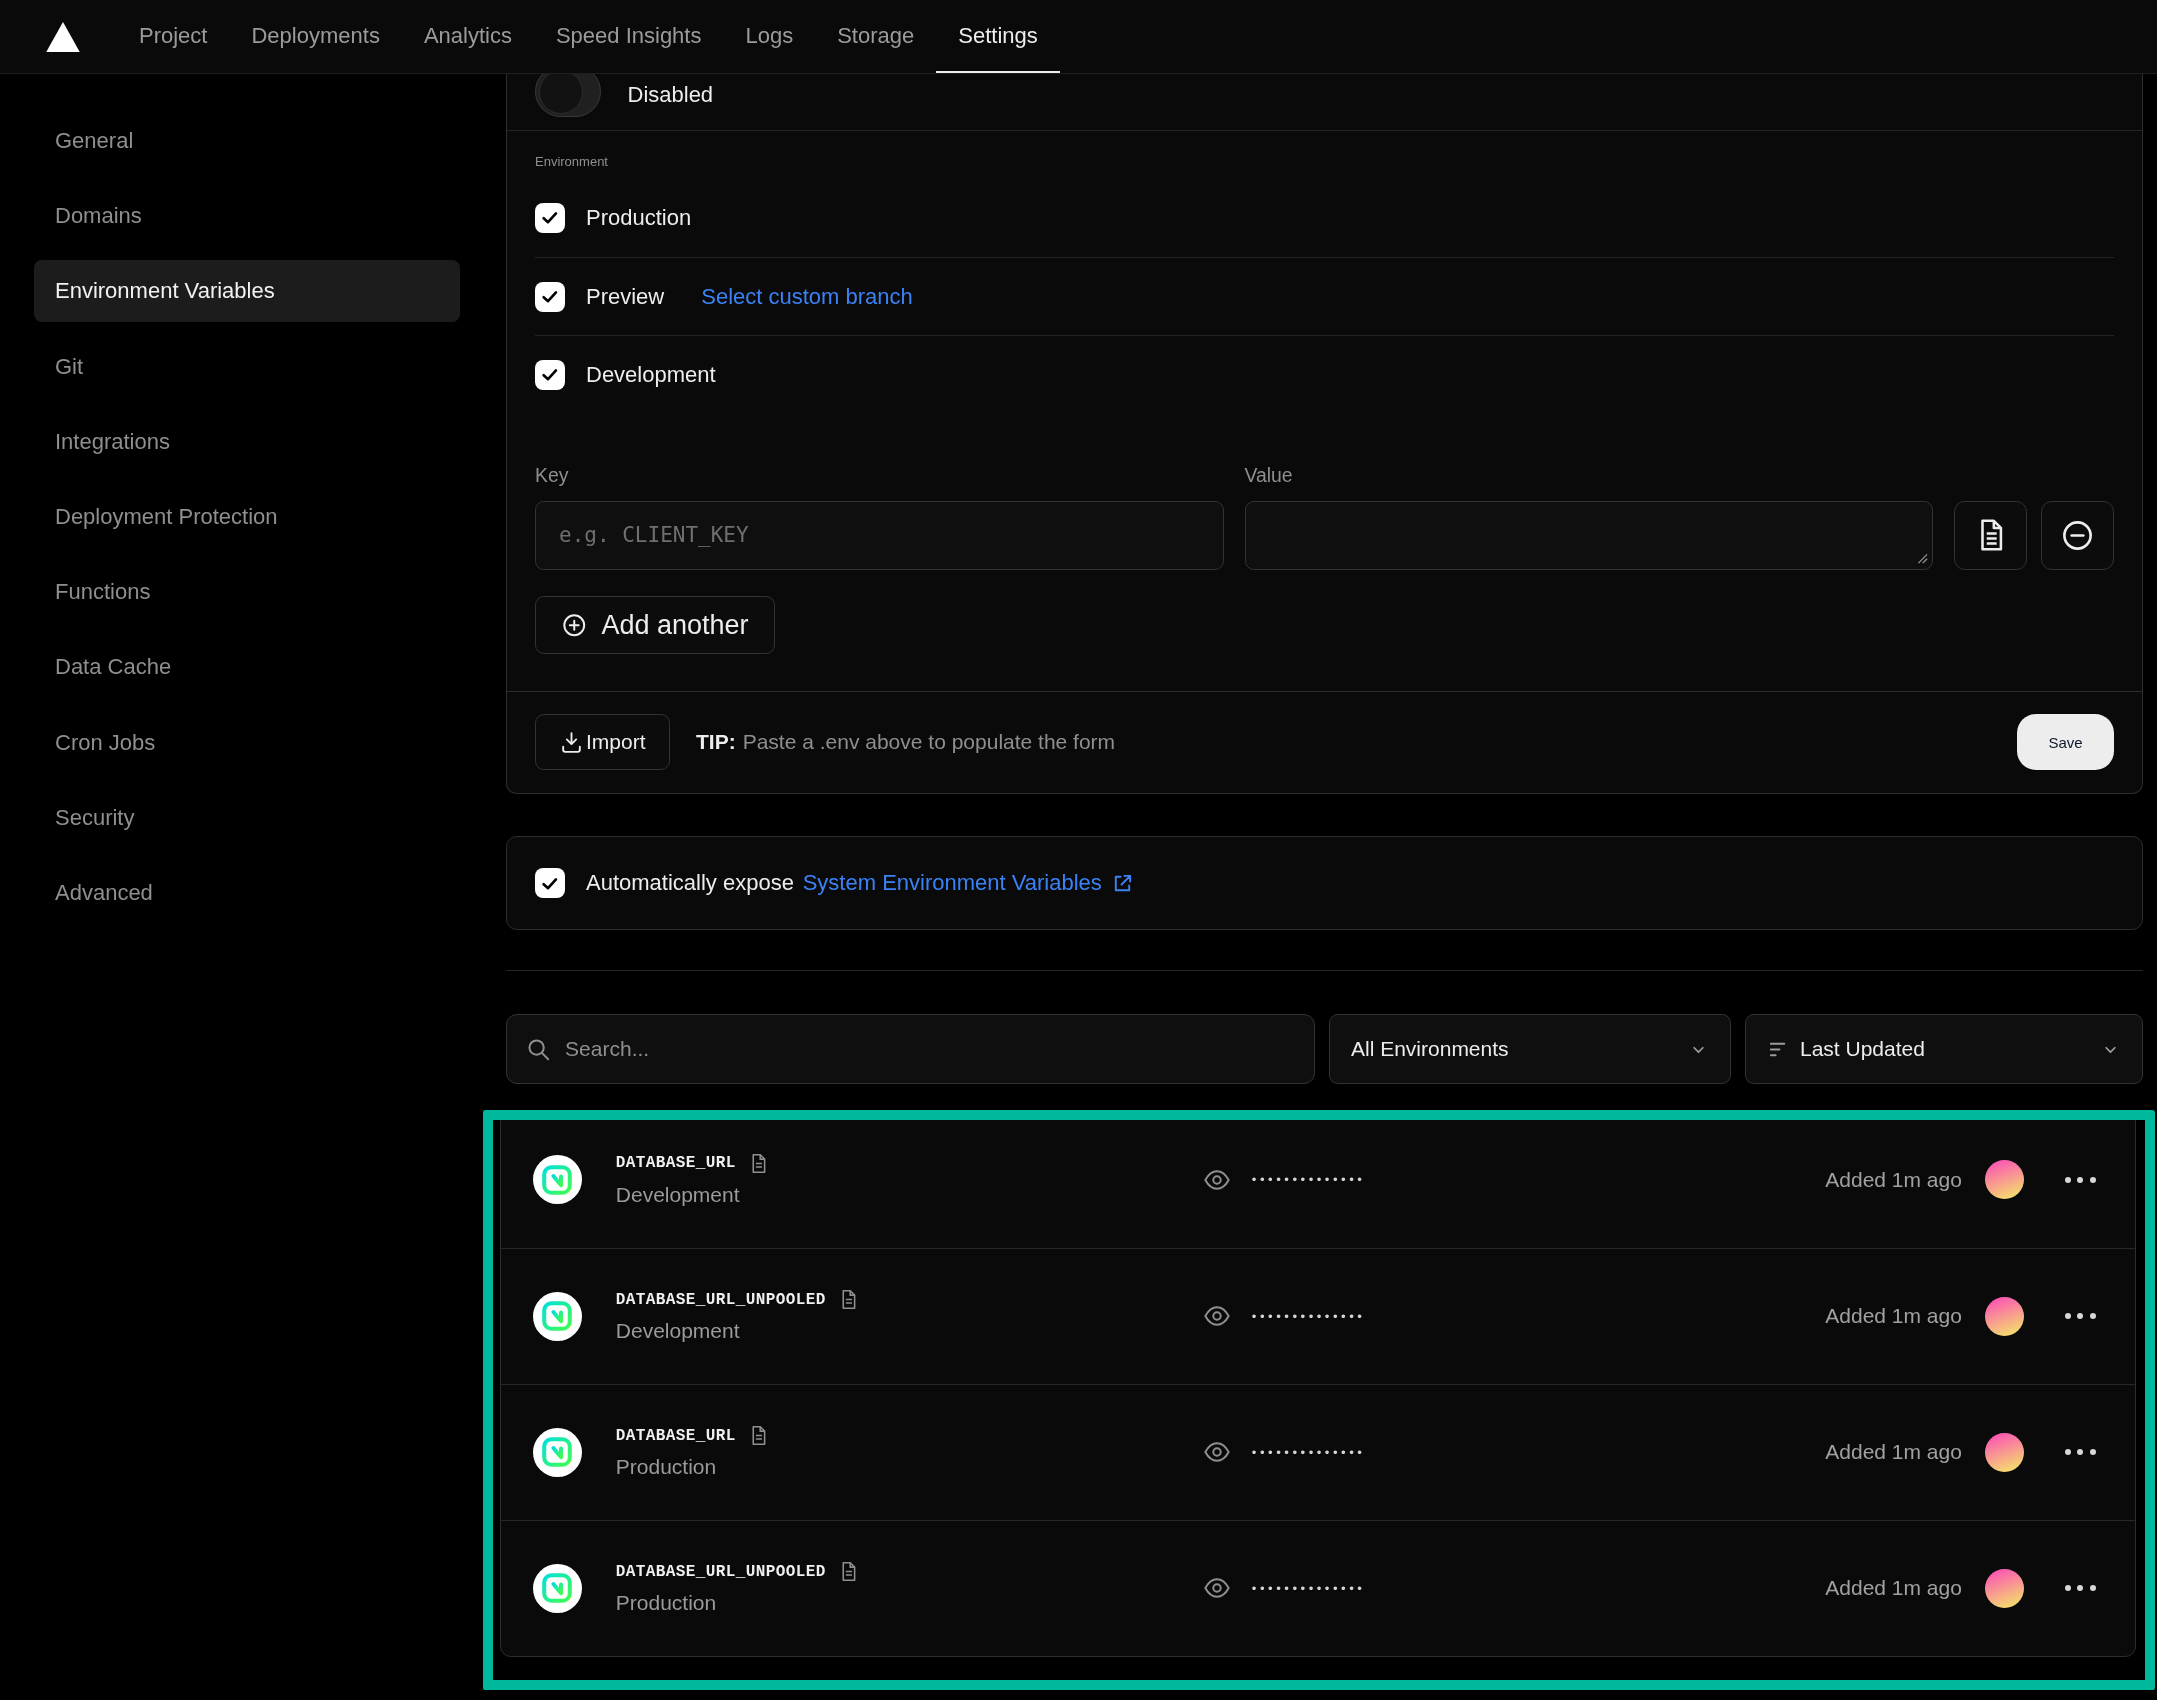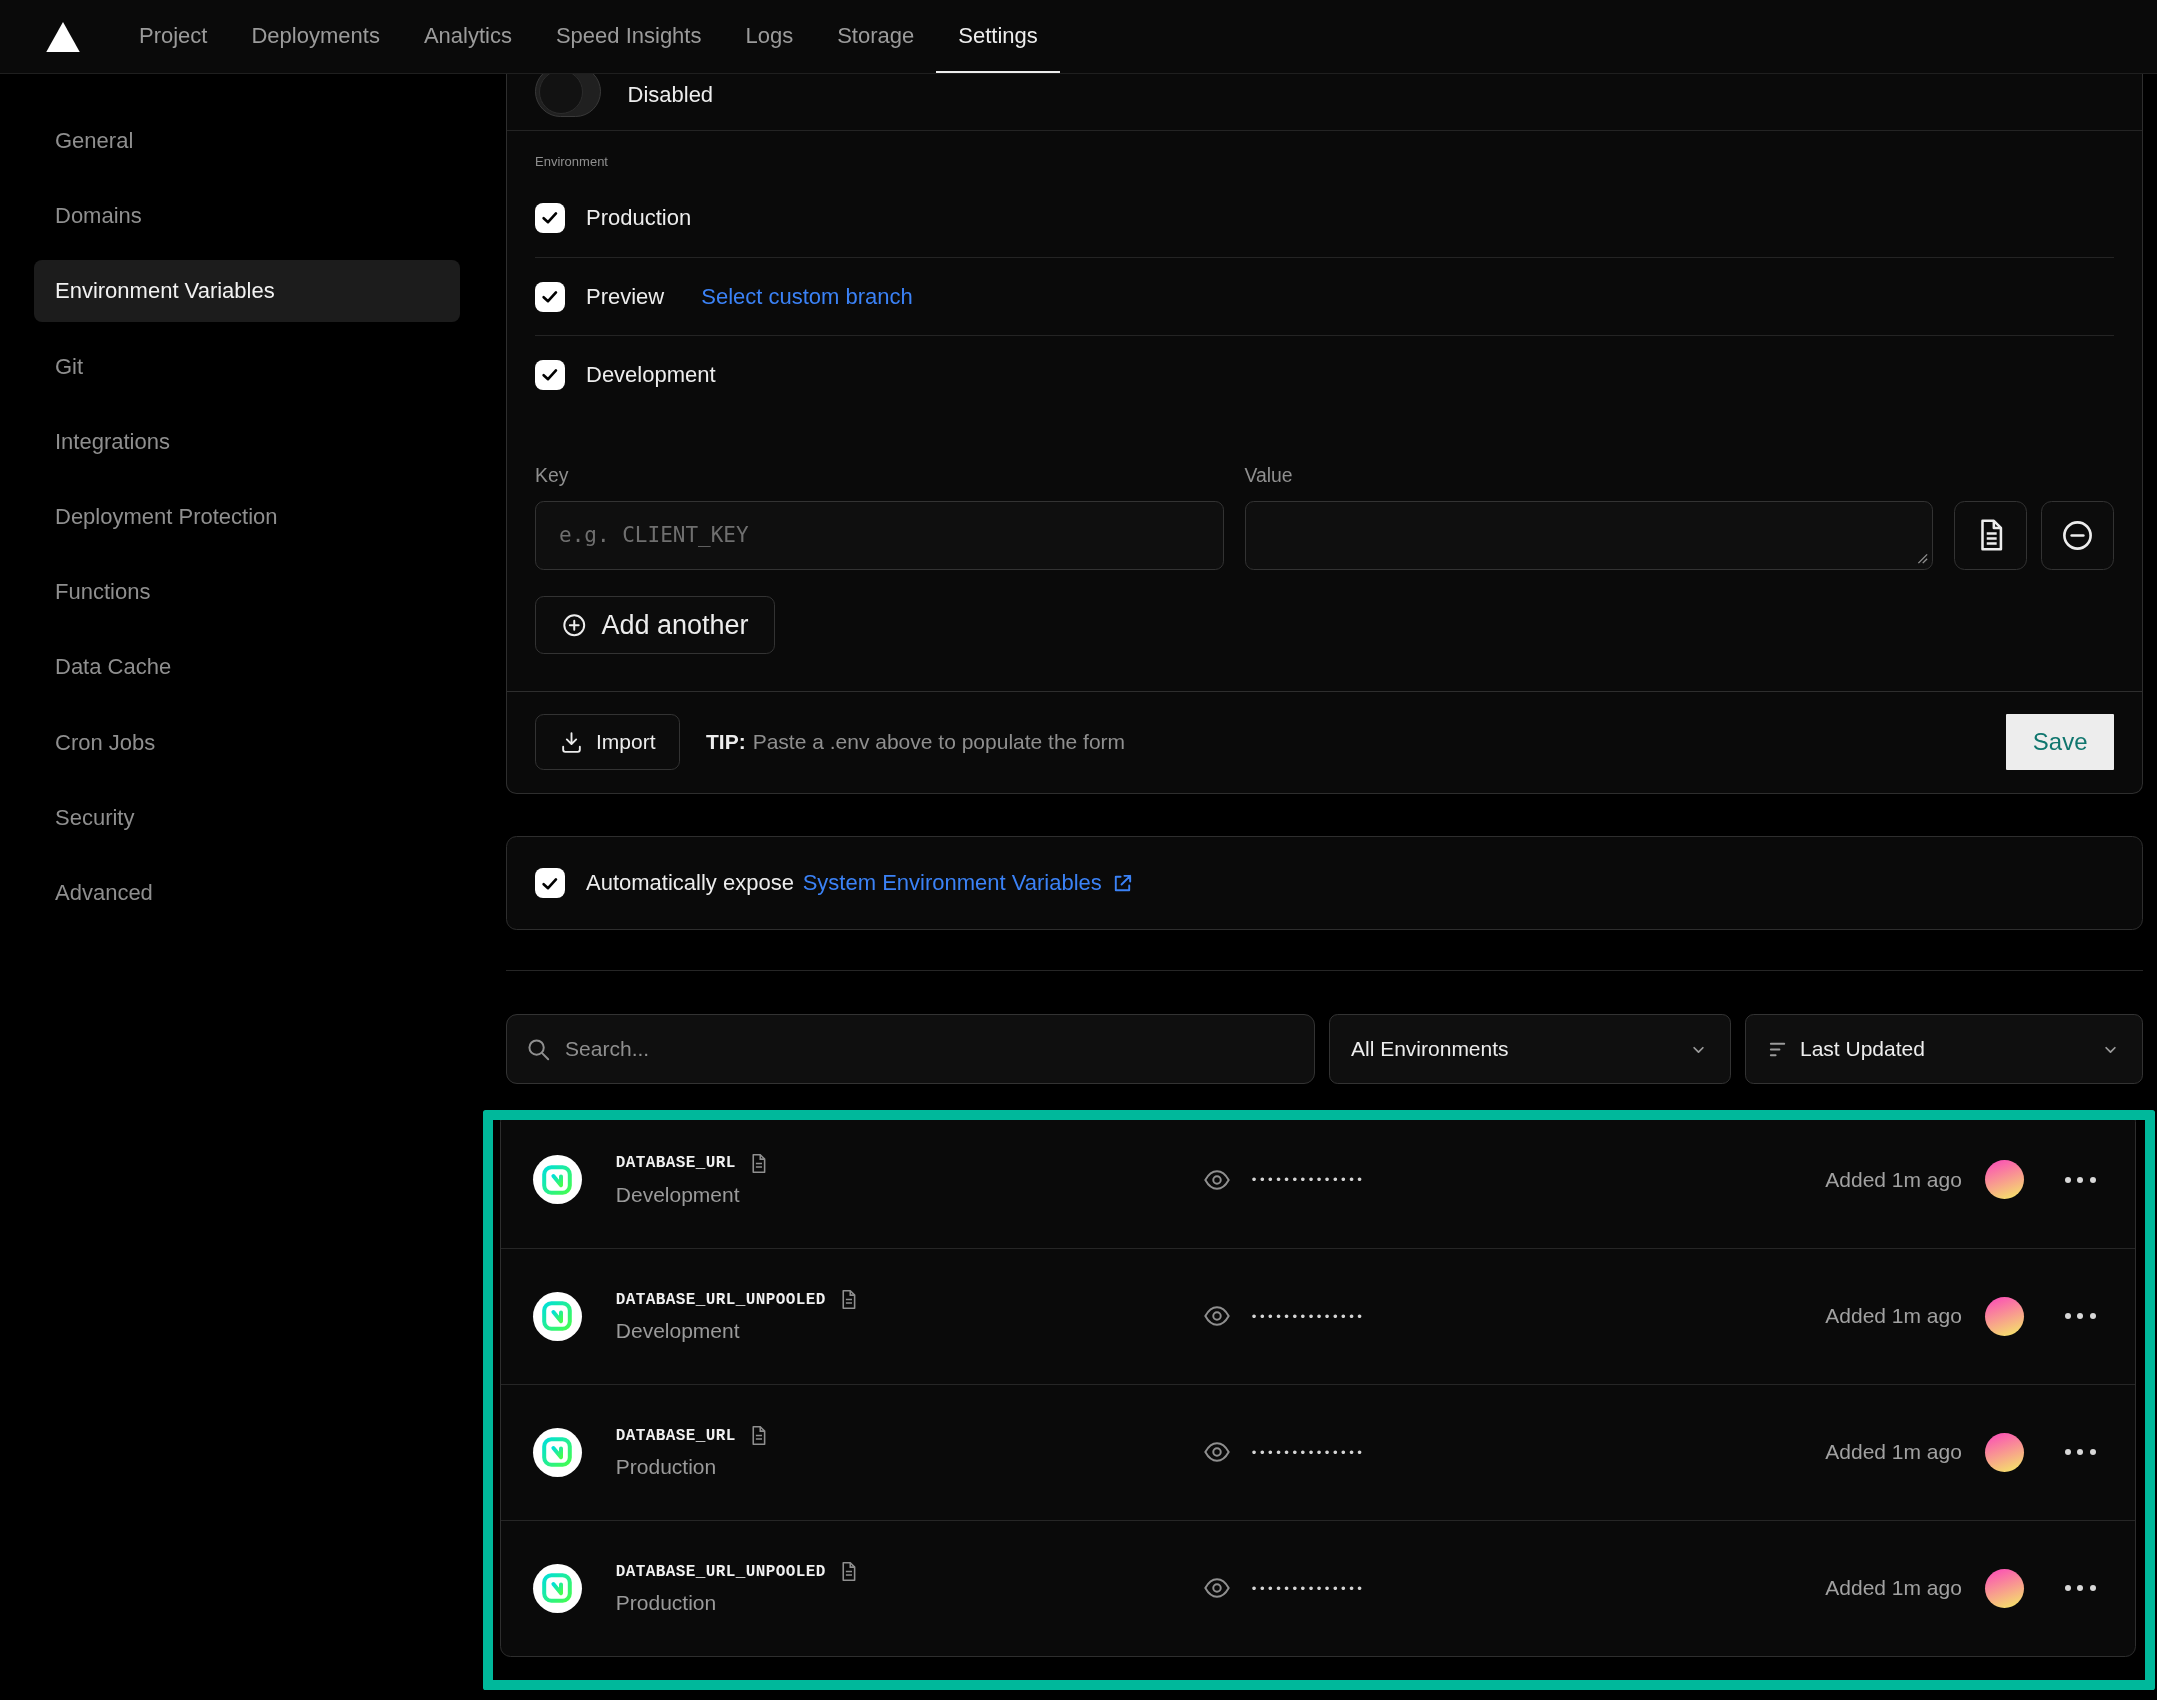--- a/index.html
+++ b/index.html
@@ -60,27 +60,27 @@
   .icon-col { display:flex; gap:14px; align-items:flex-end; }
   .sq-btn { width:73px; height:69px; background:#0c0c0c; border:0.9px solid #333; border-radius:10.6px;
             display:flex; align-items:center; justify-content:center; cursor:pointer; }
 
   .add-another { margin-top:26.5px; height:58px; display:inline-flex; align-items:center; gap:14px;
                  padding:0 25px; background:#0c0c0c; border:0.9px solid #333; border-radius:8.8px;
                  font-size:27px; color:#ededed; cursor:pointer; }
 
   .card-footer { margin-top:37px; border-top:0.9px solid #2e2e2e; padding:22px 28px 23px 28px;
                  display:flex; align-items:center; }
-  .import-btn { height:56px; display:inline-flex; align-items:center; gap:12px; padding:0 23px;
+  .import-btn { height:56px; display:inline-flex; align-items:center; gap:2px; padding:0 23px;
                 background:#0c0c0c; border:0.9px solid #333; border-radius:8.8px; font-size:21px;
                 color:#ededed; cursor:pointer; }
   .tip { margin-left:26.5px; font-size:21px; color:#8f8f8f; }
   .tip b { color:#ededed; font-weight:bold; margin-right:7px; }
   .save-btn { margin-left:auto; height:56px; min-width:97px; padding:0 26.5px; background:#ededed;
-              color:#0f766e; border:none; border-radius:1px; font-size:24px; font-weight:500;
+              color:#0f172a; border:none; border-radius:19px; font-size:15px; font-weight:500;
               cursor:pointer; font-family:"Liberation Sans", sans-serif; }
 
   .sysenv-card { margin-top:42px; height:94px; display:flex; align-items:center; gap:21px;
                  padding:0 28px; }
   .sysenv-text { font-size:22px; color:#ededed; }
   .sysenv-link { display:inline-flex; align-items:center; gap:8.8px; margin-left:8.8px; }
 
   .hr-line { margin-top:40px; border-top:0.9px solid #262626; }
 
   .filter-row { margin-top:43px; display:flex; gap:14px; }

